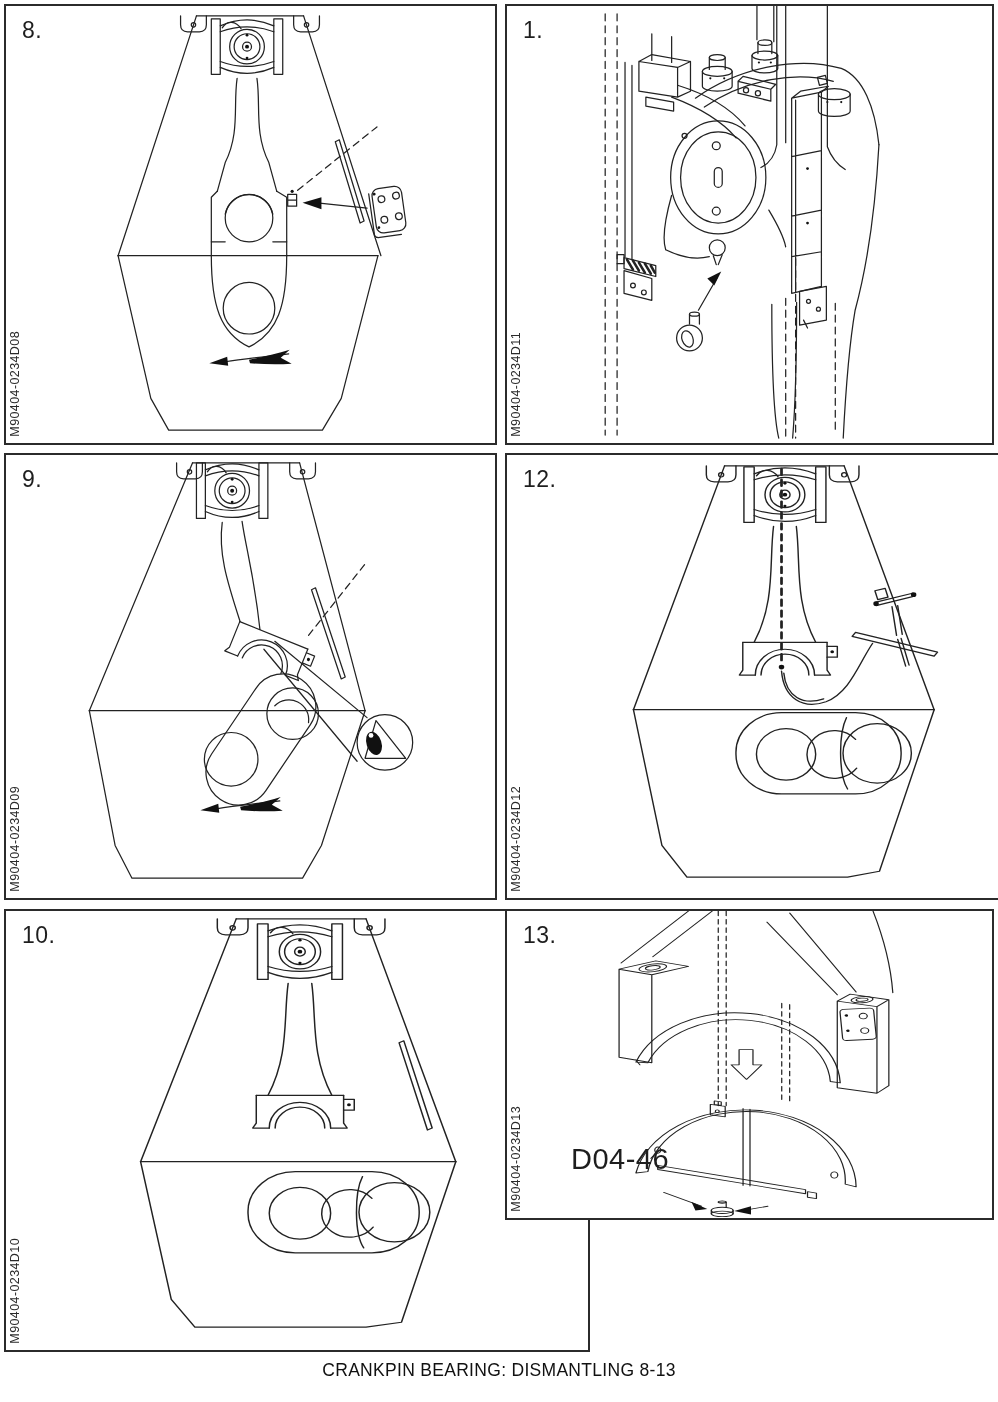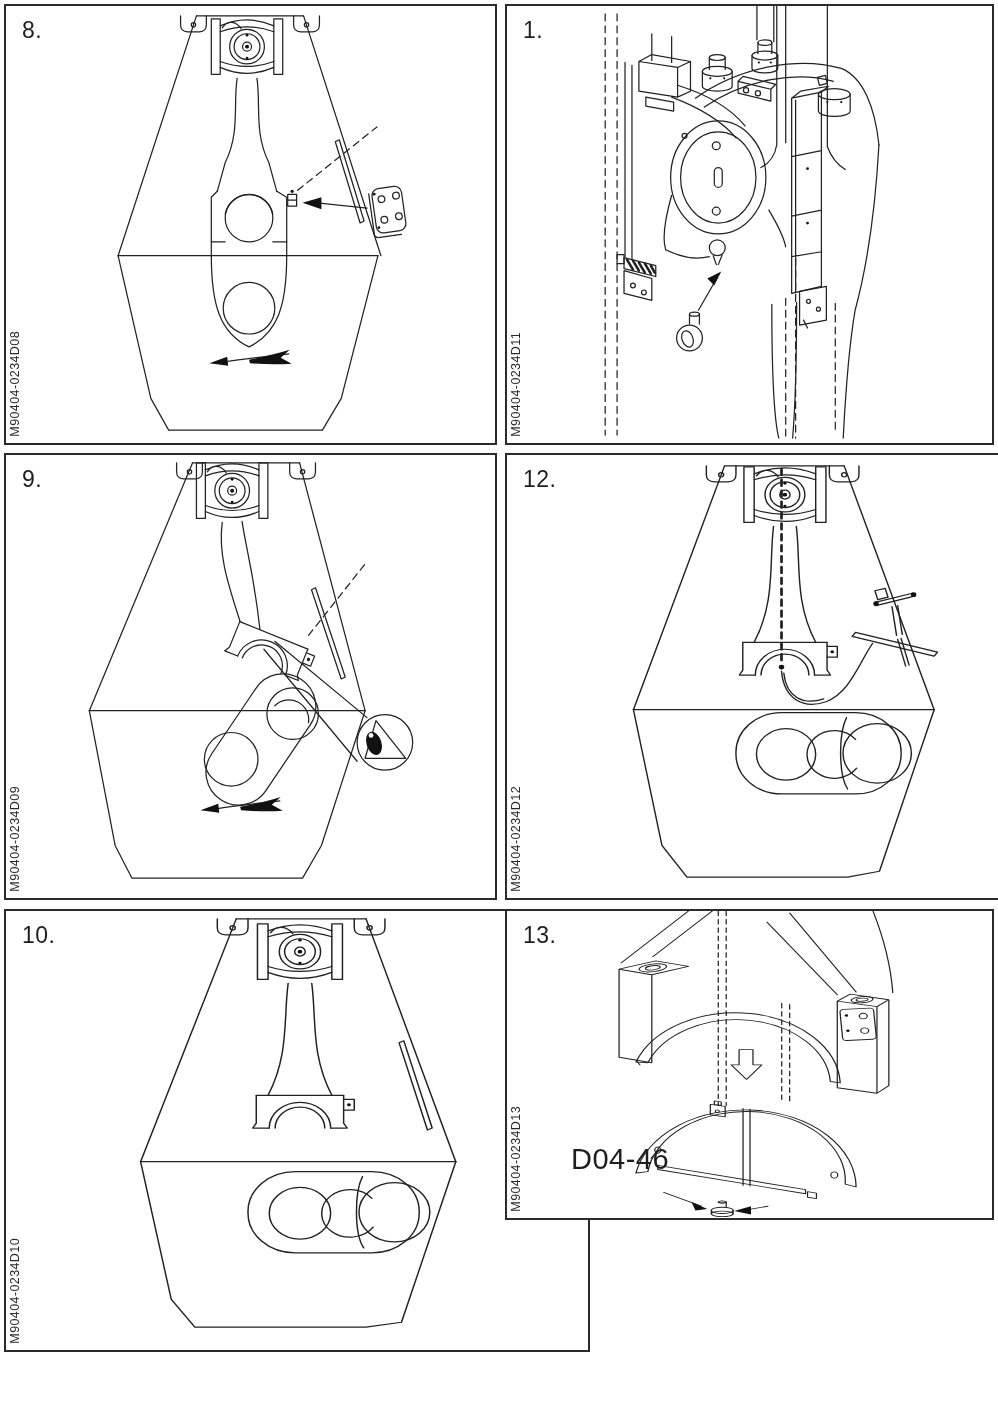--- a/index.html
+++ b/index.html
@@ -304,13 +304,14 @@
       <g>
         <path d="M263,426 L243,431"></path>
         <path class="fill" d="M229,433 L246,426 L246,438 Z"></path>
       </g>
     </svg>
     <figcaption class="num">13.</figcaption>
     <div class="ann">D04-46</div>
     <div class="code">M90404-0234D13</div>
   </figure>
 
+  <div class="caption">CRANKPIN BEARING: DISMANTLING 8-13</div>
 </div>
 
 </body></html>

